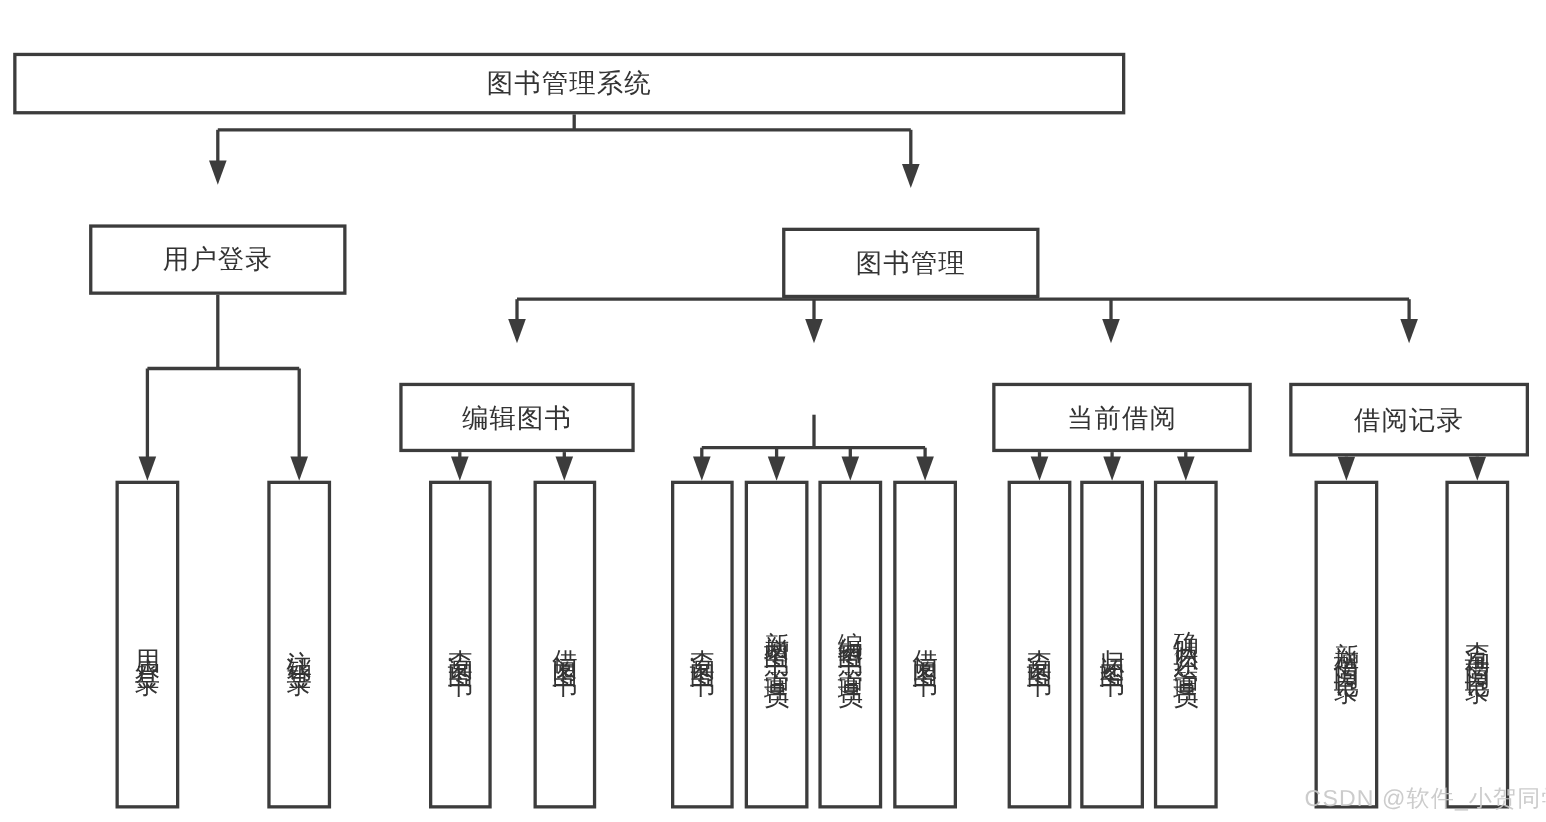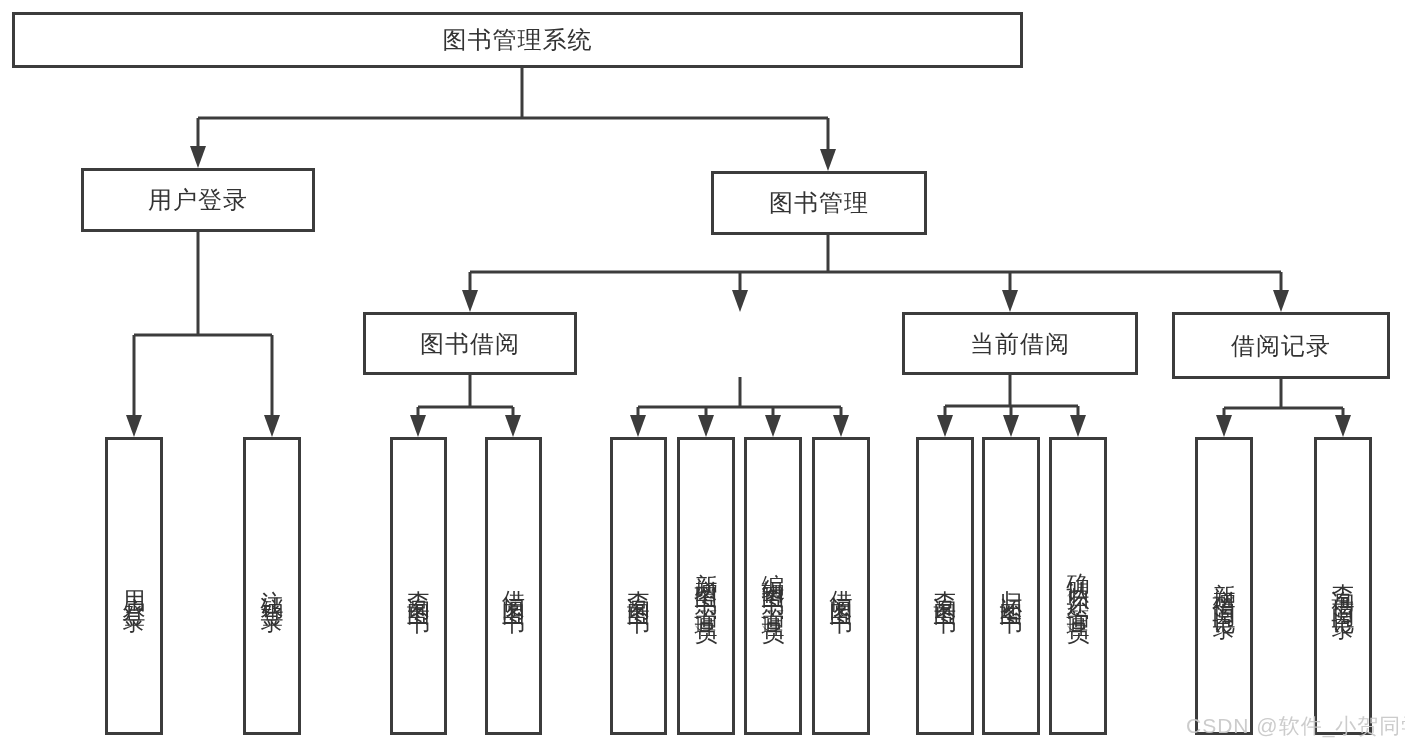--- a/index.html
+++ b/index.html
@@ -8,28 +8,28 @@
     font-family: "Liberation Sans", "DejaVu Sans", sans-serif;
   }
   .stage { position: absolute; left: 0; top: 0; width: 1405px; height: 747px; background: #ffffff; }
   .connectors { position: absolute; left: 0; top: 0; width: 1405px; height: 747px; z-index: 1; }
   .node {
     position: absolute; box-sizing: border-box; background: #ffffff;
     border: 3px solid #3c3c3c; color: #333333; z-index: 2;
     display: flex; align-items: center; justify-content: center;
     text-align: center;
   }
-  .h-node { font-size: 24px; letter-spacing: 1px; }
+  .h-node { font-size: 24px; letter-spacing: 1px; margin-top: 36px; }
   .leaf {
     writing-mode: vertical-rl; font-size: 23px; letter-spacing: 7px; line-height: 1;
   }
   
   .root-box      { left: 12px;  top: 12px;  width: 1011px; height: 56px; }
   .user-login    { left: 81px;  top: 168px; width: 234px;  height: 64px; }
-  .book-mgmt     { left: 711px; top: 171px; width: 216px;  height: 64px; }
+  .book-mgmt     { left: 711px; top: 171px; width: 234px;  height: 64px; }
   .new-rec       { left: 363px; top: 312px; width: 214px;  height: 63px; }
   .book-borrow   { left: 632px; top: 312px; width: 216px;  height: 65px; }
   .cur-borrow    { left: 902px; top: 312px; width: 236px;  height: 63px; }
   .borrow-rec    { left: 1172px;top: 312px; width: 218px;  height: 67px; }
   .lf1  { left: 105px;  top: 437px; width: 58px; height: 298px; }
   .lf2  { left: 243px;  top: 437px; width: 58px; height: 298px; }
   .lf3  { left: 390px;  top: 437px; width: 57px; height: 298px; }
   .lf4  { left: 485px;  top: 437px; width: 57px; height: 298px; }
   .lf5  { left: 610px;  top: 437px; width: 57px; height: 298px; }
   .lf6  { left: 677px;  top: 437px; width: 58px; height: 298px; }
@@ -118,21 +118,21 @@
       <polygon points="1216,415 1232,415 1224,437"></polygon>
       <polygon points="1335,415 1351,415 1343,437"></polygon>
     </g>
   </svg>
 
   <div class="node h-node root-box">图书管理系统</div>
 
   <div class="node h-node user-login">用户登录</div>
   <div class="node h-node book-mgmt">图书管理</div>
 
-  <div class="node h-node new-rec">图书借阅</div>
+  <div class="node h-node new-rec">编辑图书</div>
   <div class="node h-node cur-borrow">当前借阅</div>
   <div class="node h-node borrow-rec">借阅记录</div>
 
   <div class="node leaf lf1">用户登录</div>
   <div class="node leaf lf2">注销登录</div>
 
   <div class="node leaf lf3">查询图书</div>
   <div class="node leaf lf4">借阅图书</div>
 
   <div class="node leaf lf5">查询图书</div>

